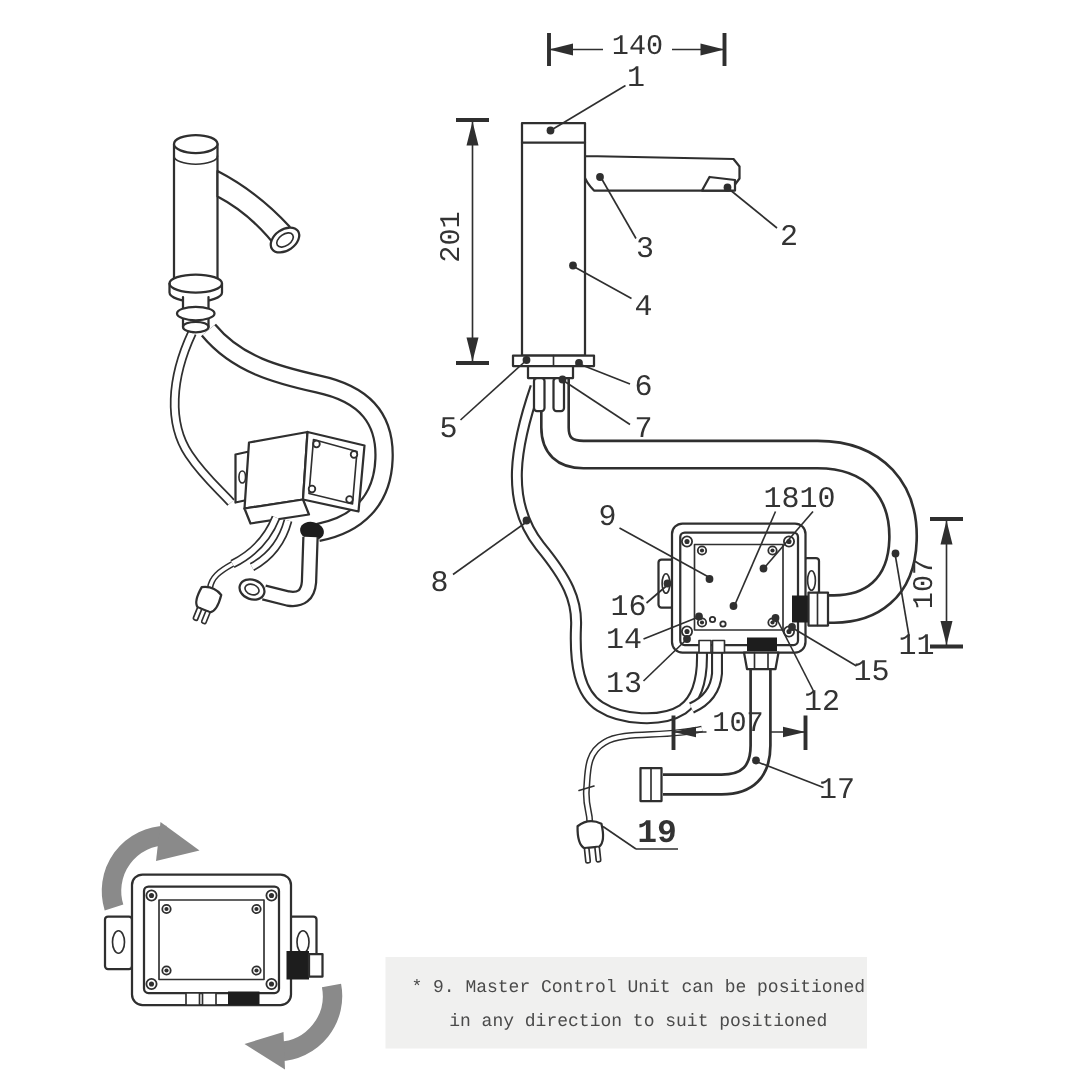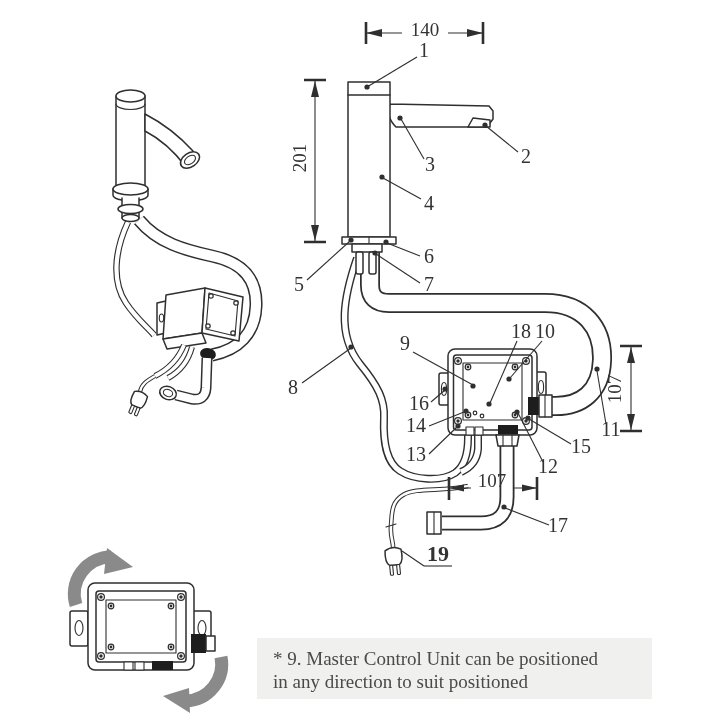--- a/index.html
+++ b/index.html
@@ -1,38 +1,38 @@
 <!DOCTYPE html>
 <html><head>
 <meta charset="utf-8">
 <style>
   html,body{margin:0;padding:0;background:#fff;}
   .stage{position:relative;width:720px;height:720px;background:#fff;overflow:hidden;
-         font-family:Liberation Serif, serif;}
+         font-family:Liberation Mono, monospace;}
   svg{position:absolute;left:0;top:0;}
   
   .ln{fill:none;stroke:#2f2f2f;stroke-width:1.5;stroke-linejoin:round;stroke-linecap:round;}
   .thin{stroke-width:1.1;}
   .wf{fill:#ffffff;}
   .blk{fill:#1d1d1d;stroke:none;}
   .leader{fill:none;stroke:#2f2f2f;stroke-width:1.1;}
   .dot{fill:#2f2f2f;stroke:none;}
   .tick{stroke:#2f2f2f;stroke-width:2.6;fill:none;}
   .arr{fill:#2f2f2f;stroke:none;}
   .po{fill:none;stroke:#2f2f2f;}
   .pi{fill:none;stroke:#ffffff;}
   .lbl{font-size:20px;fill:#333;text-anchor:middle;}
   .lblBig{font-size:22px;font-weight:600;fill:#333;text-anchor:middle;}
   .dim{font-size:19px;fill:#333;text-anchor:middle;}
   .rot{fill:none;stroke:#8a8a8a;stroke-width:13;stroke-linecap:butt;}
   .rothead{fill:#8a8a8a;stroke:none;}
   .scrR{fill:#fff;stroke:#2f2f2f;stroke-width:1.2;}
   
-  .note{position:absolute;left:257px;top:638px;width:395px;height:61px;background:#f0f0ef;
-        color:#4a4a4a;font-size:19px;line-height:23px;padding:9px 0 0 16px;box-sizing:border-box;}
+  .note{position:absolute;left:257px;top:638px;width:321px;height:61px;background:#f0f0ef;
+        color:#4a4a4a;font-size:12px;line-height:23px;padding:9px 0 0 16px;box-sizing:border-box;text-align:center;}
 </style>
 </head>
 <body>
 
 <div class="stage">
 <svg width="720" height="720" viewBox="0 0 720 720">
 
   <g>
 
     <path class="po" stroke-width="13" d="M139,220 C158,243 185,250 212,256 C245,263 257,281 256,306 C255,334 238,350 212,355"></path>

